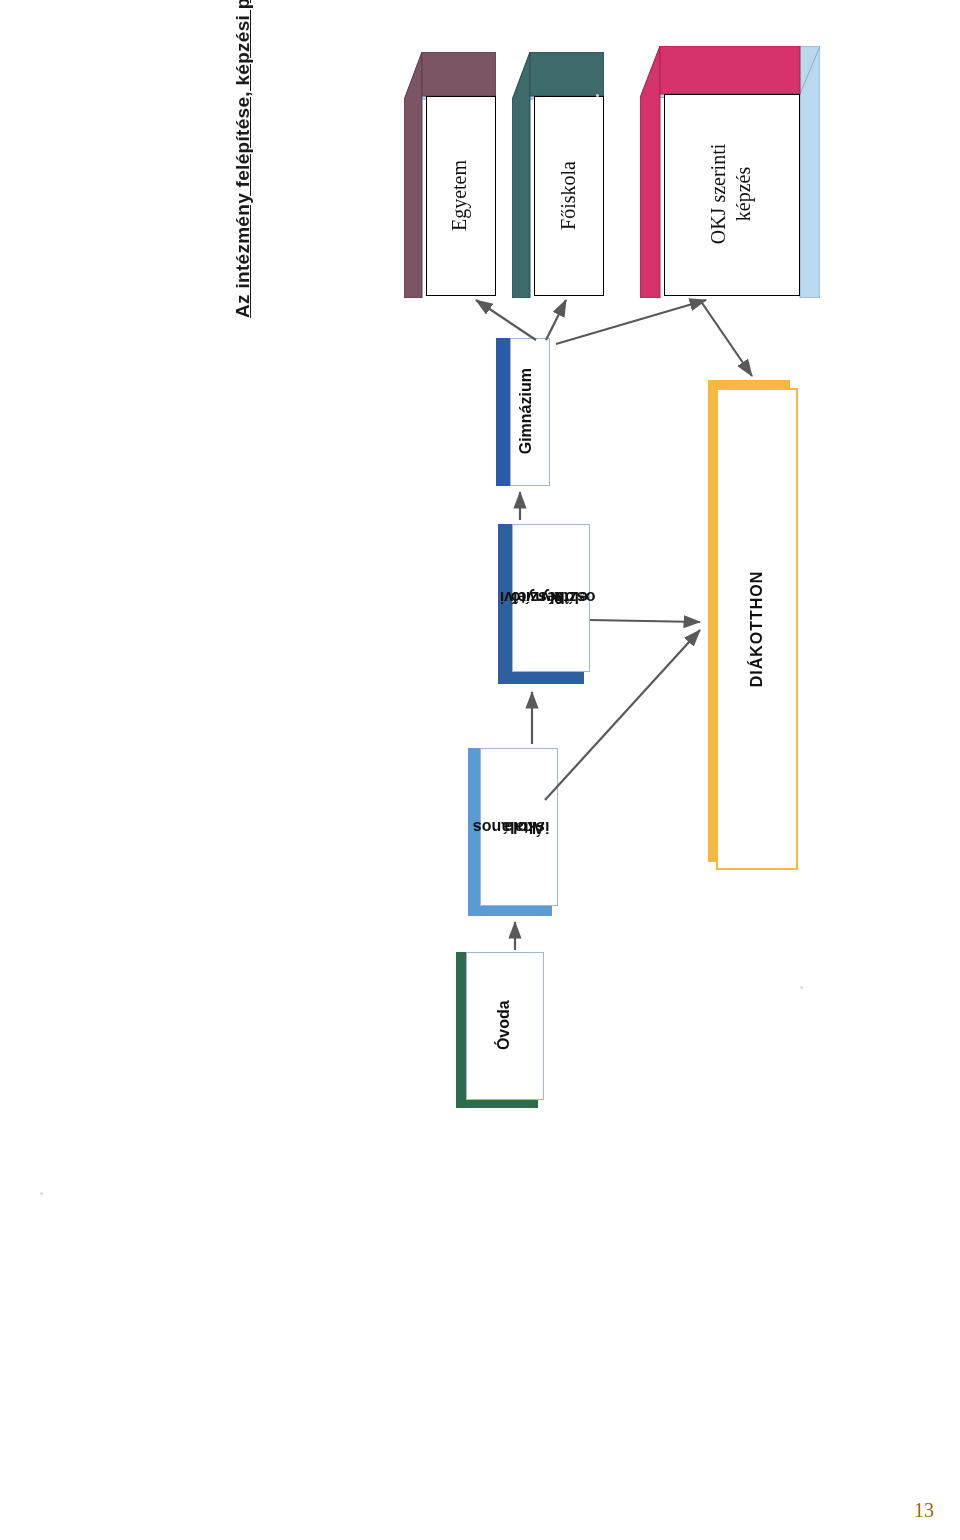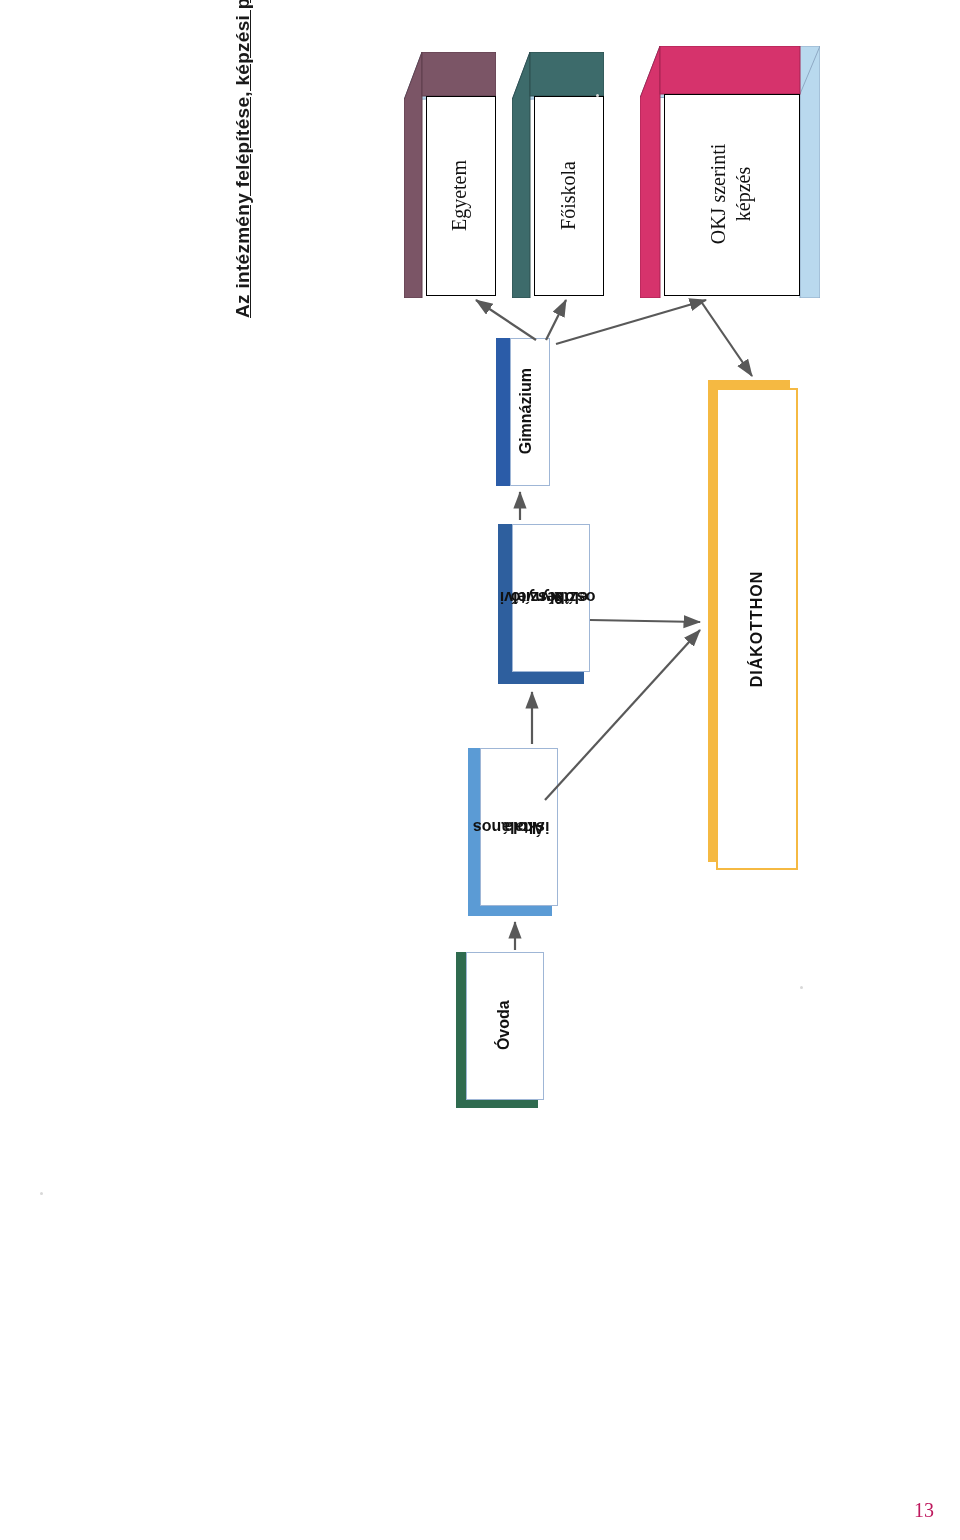--- a/index.html
+++ b/index.html
@@ -133,21 +133,21 @@
     pointer-events: none;
   }
 
   
   #page-number {
     position: absolute;
     right: 26px;
     bottom: 18px;
     font-family: "Liberation Serif", serif;
     font-size: 20px;
-    color: #be185d;
+    color: #a16207;
   }
 
   
   .speck {
     position: absolute;
     background: #d8d8d8;
     border-radius: 50%;
   }
 </style>
 </head>

